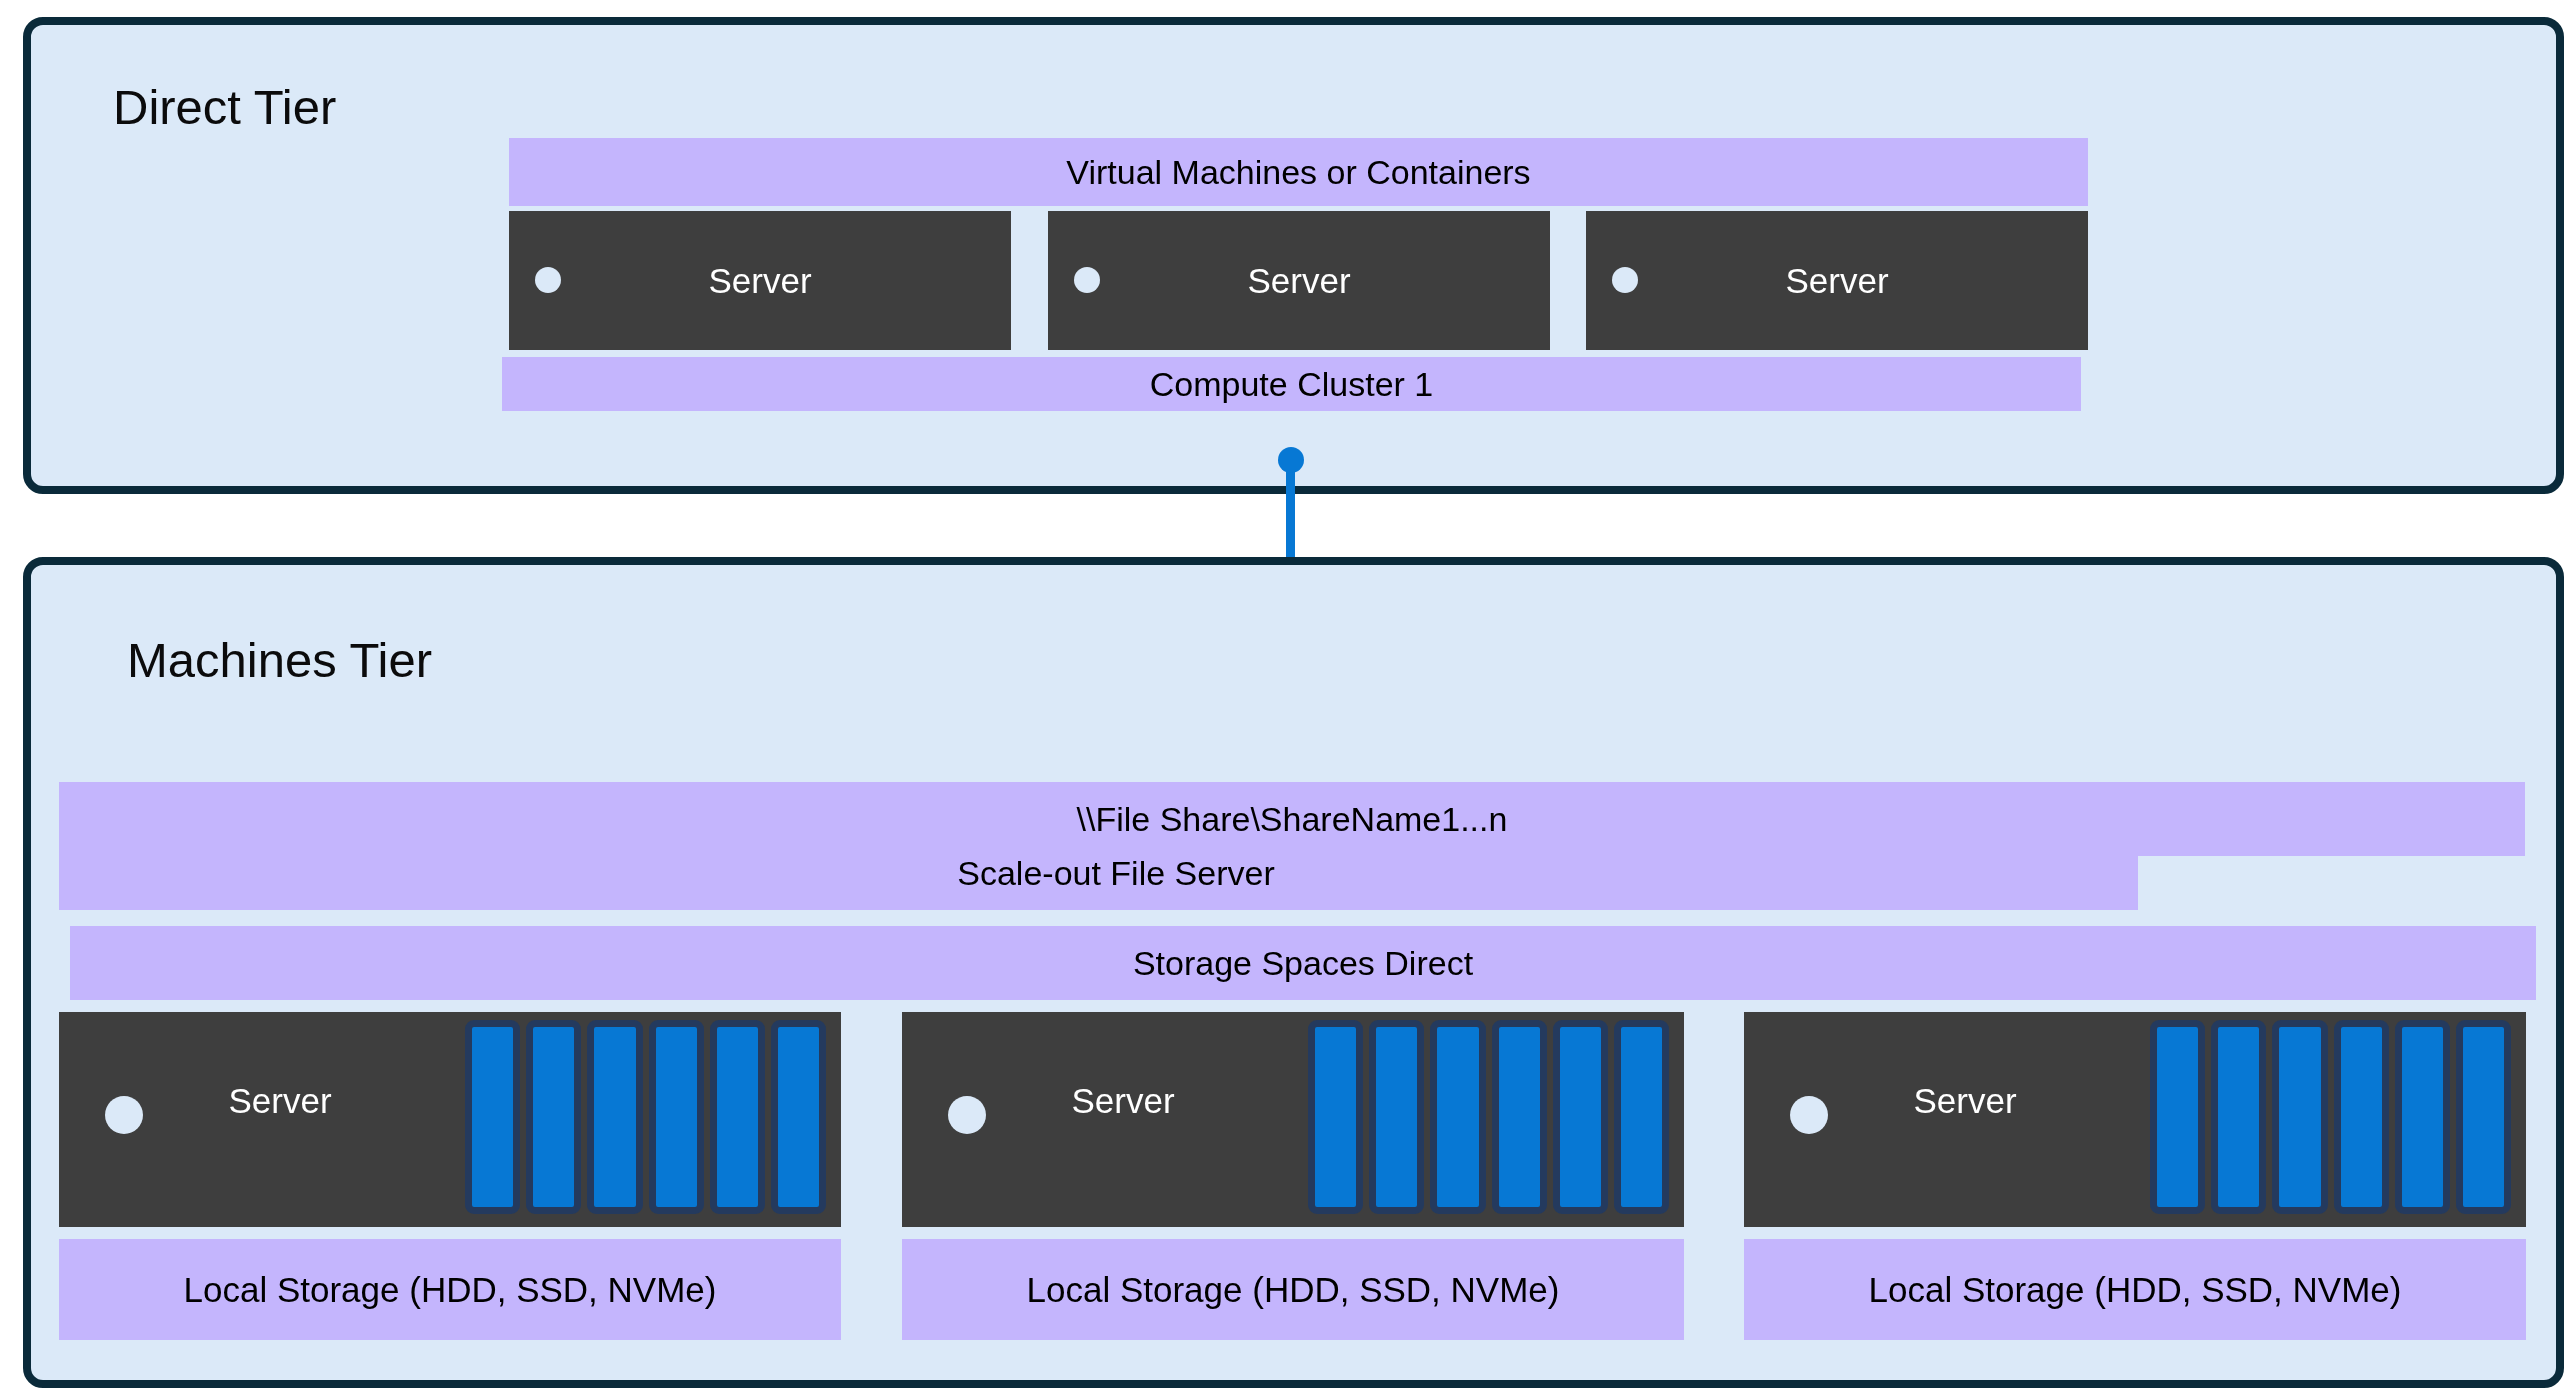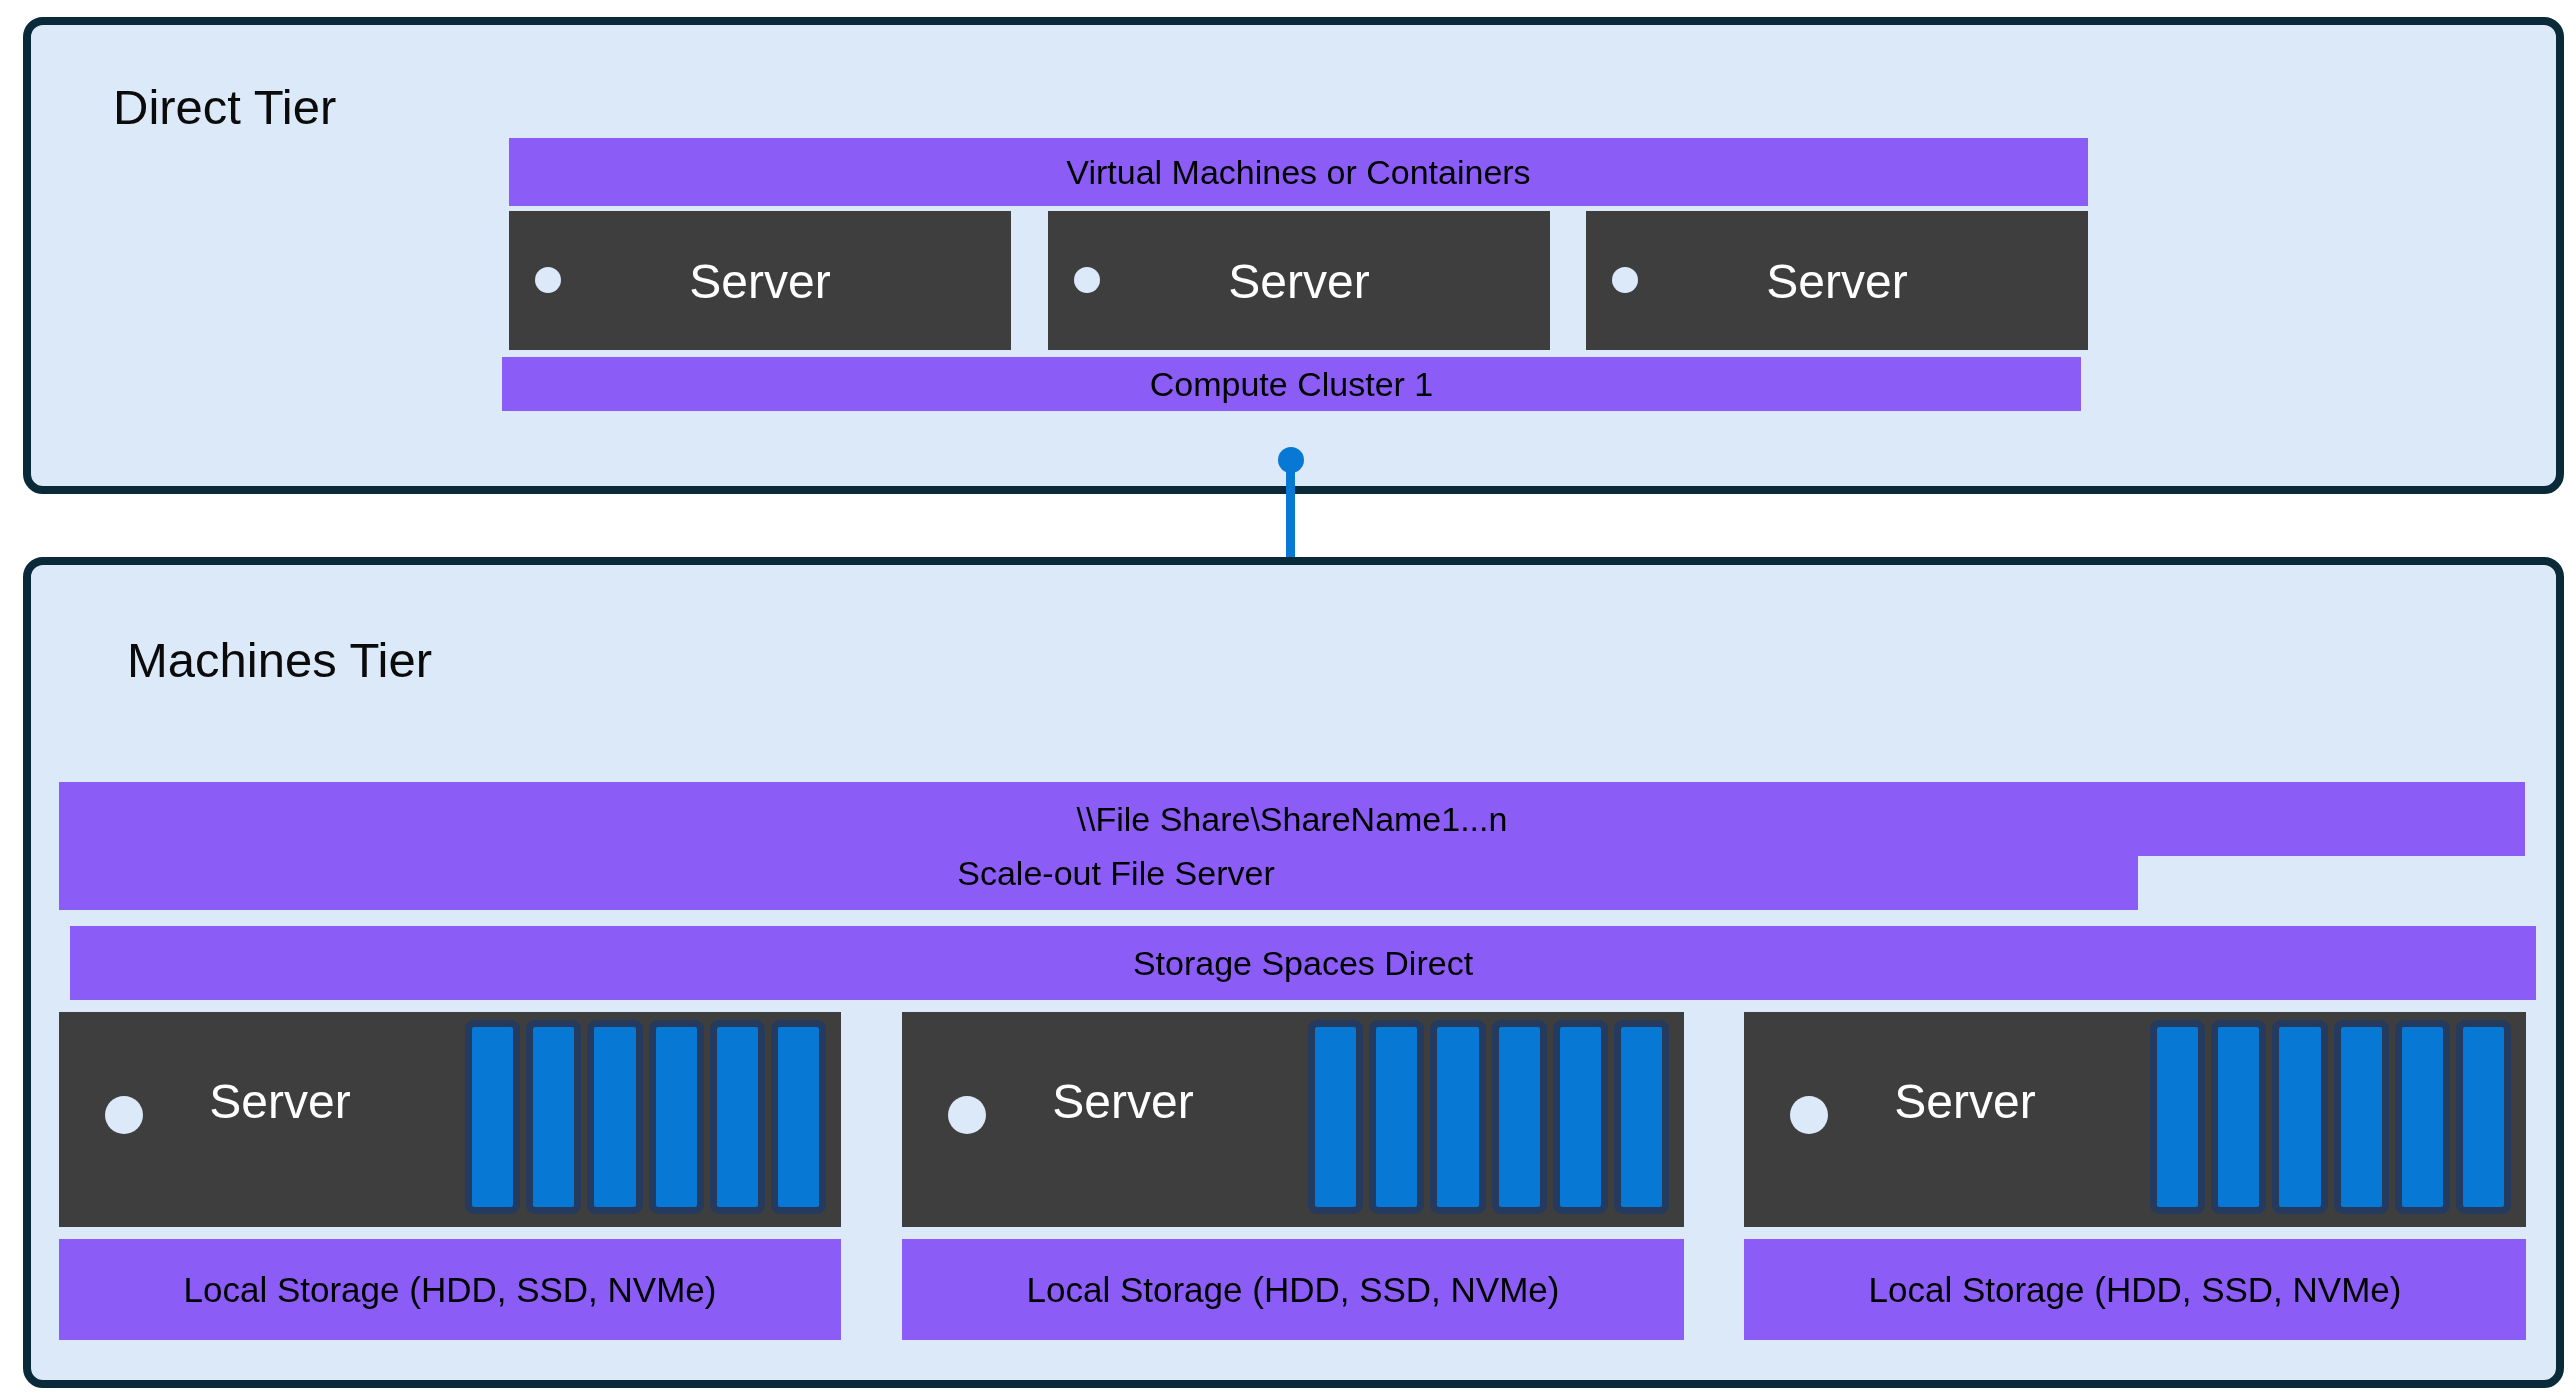--- a/index.html
+++ b/index.html
@@ -13,29 +13,29 @@
     position:absolute;left:23px;width:2541px;box-sizing:border-box;
     background:#dbe9f8;border:8.4px solid #0a2a3a;border-radius:20px;
   }
   .tier.compute{top:16.7px;height:477px;}
   .tier.storage{top:557px;height:831px;}
   .tier-title{
     position:absolute;font-size:49px;line-height:52px;color:#0b0b0c;
     letter-spacing:0px;white-space:nowrap;
   }
   .bar{
-    position:absolute;background:#8b5cf6;display:flex;
+    position:absolute;background:#c4b5fd;display:flex;
     align-items:center;justify-content:center;
     font-size:34px;color:#000;white-space:nowrap;
   }
   .srv{
     position:absolute;background:#3e3e3e;display:block;
   }
   .srv-label{
-    position:absolute;color:#ffffff;font-size:48px;white-space:nowrap;
+    position:absolute;color:#ffffff;font-size:35px;white-space:nowrap;
     transform:translate(-50%,-50%);
   }
   .dot-light{
     position:absolute;border-radius:50%;background:#dbe9f8;
   }
   .conn-line{position:absolute;left:1286px;top:460px;width:9px;height:149px;background:#0778d4;}
   .conn-dot{position:absolute;border-radius:50%;background:#0778d4;}
   .disk-group{
     position:absolute;display:flex;gap:6px;
   }

